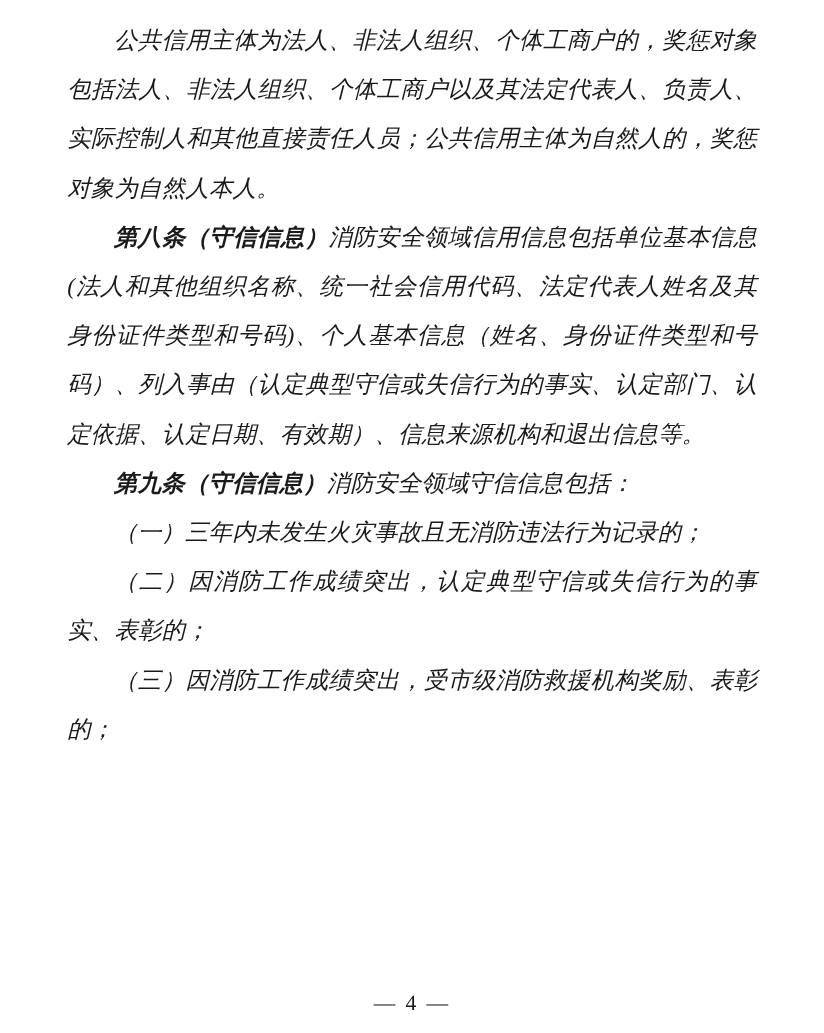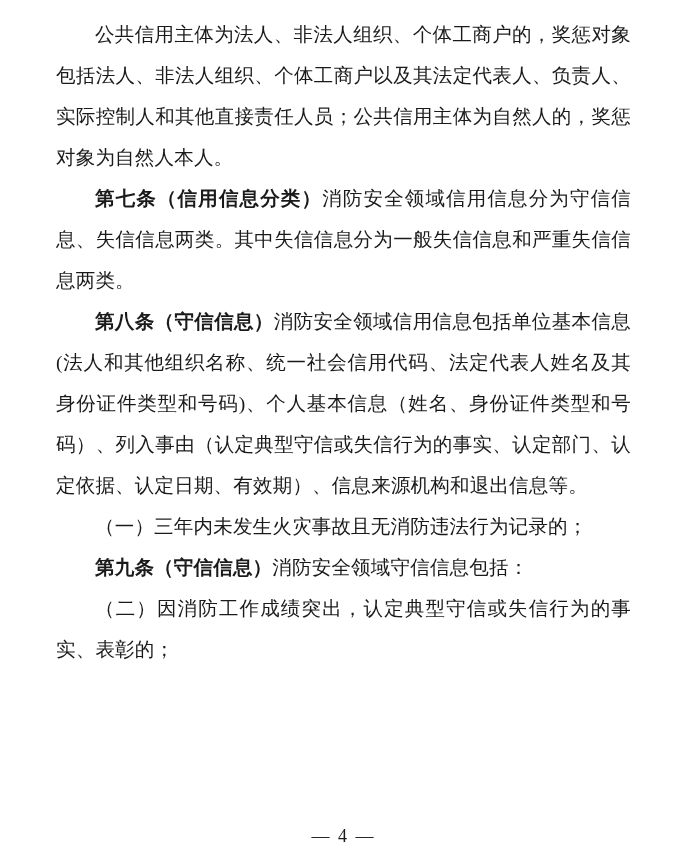--- a/index.html
+++ b/index.html
@@ -22,20 +22,21 @@
     padding: 14px 56px 0 56px;
   }
   .para {
     font-size: 19.5px;
     line-height: 41px;
     text-align: justify;
     text-justify: inter-ideograph;
     margin: 0 0 0 0;
     letter-spacing: 0.2px;
     text-indent: 2em;
+    font-style: italic;
   }
   .para b, .bold {
     font-weight: bold;
   }
   .footer {
     position: absolute;
     left: 0;
     right: 0;
     bottom: 14px;
     text-align: center;
@@ -45,26 +46,26 @@
     font-family: "Liberation Serif", "DejaVu Serif", serif;
   }
 </style>
 </head>
 <body>
 
 <div class="page">
 
   <p class="para"><span>公共信用主体为法人、非法人组织、个体工商户的，奖惩对象包括法人、非法人组织、个体工商户以及其法定代表人、负责人、实际控制人和其他直接责任人员；公共信用主体为自然人的，奖惩对象为自然人本人。</span></p>
 
-  <p class="para"><b class="bold">第七条（信用信息分类）</b><span>消防安全领域信用信息分为守信信息、失信信息两类。其中失信信息分为一般失信信息和严重失信信息两类。</span></p>
 
   <p class="para"><b class="bold">第八条（守信信息）</b><span>消防安全领域信用信息包括单位基本信息(法人和其他组织名称、统一社会信用代码、法定代表人姓名及其身份证件类型和号码)、个人基本信息（姓名、身份证件类型和号码）、列入事由（认定典型守信或失信行为的事实、认定部门、认定依据、认定日期、有效期）、信息来源机构和退出信息等。</span></p>
 
+  <p class="para"><b class="bold">第九条（守信信息）</b><span>消防安全领域守信信息包括：</span></p>
+
   <p class="para"><span>（一）三年内未发生火灾事故且无消防违法行为记录的；</span></p>
-
-  <p class="para"><b class="bold">第九条（守信信息）</b><span>消防安全领域守信信息包括：</span></p>
 
   <p class="para"><span>（二）因消防工作成绩突出，认定典型守信或失信行为的事实、表彰的；</span></p>
 
+  <p class="para"><span>（三）因消防工作成绩突出，受市级消防救援机构奖励、表彰的；</span></p>
 
 
   <div class="footer">— 4 —</div>
 </div>
 
 </body></html>

